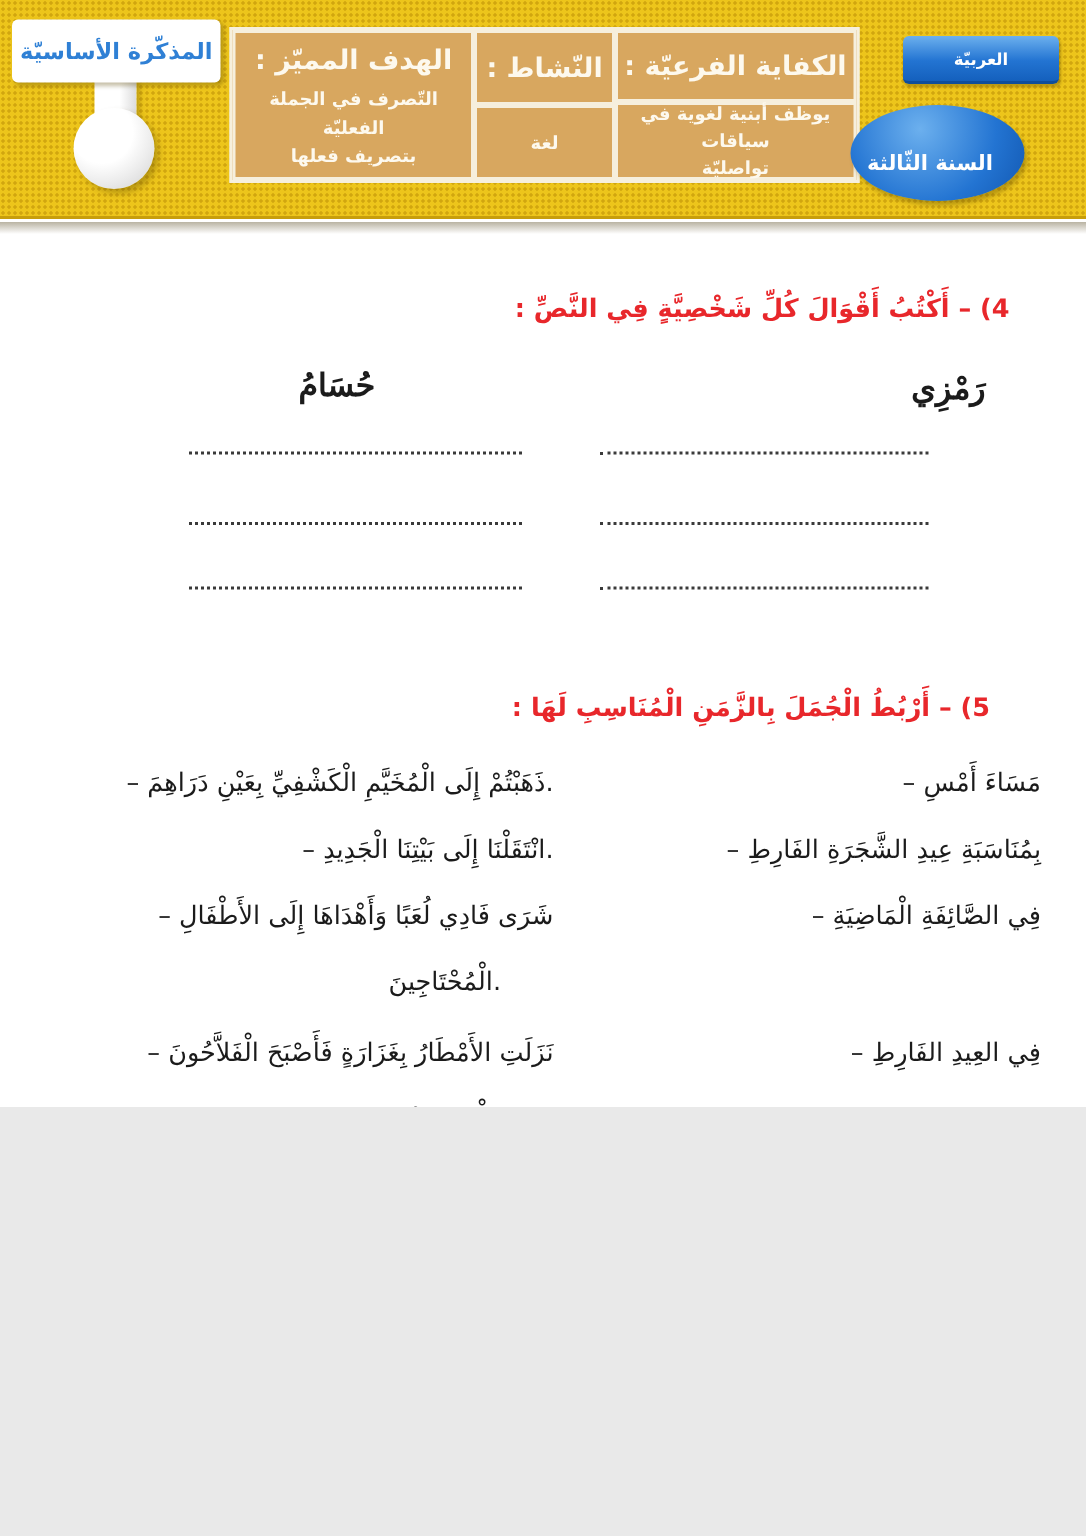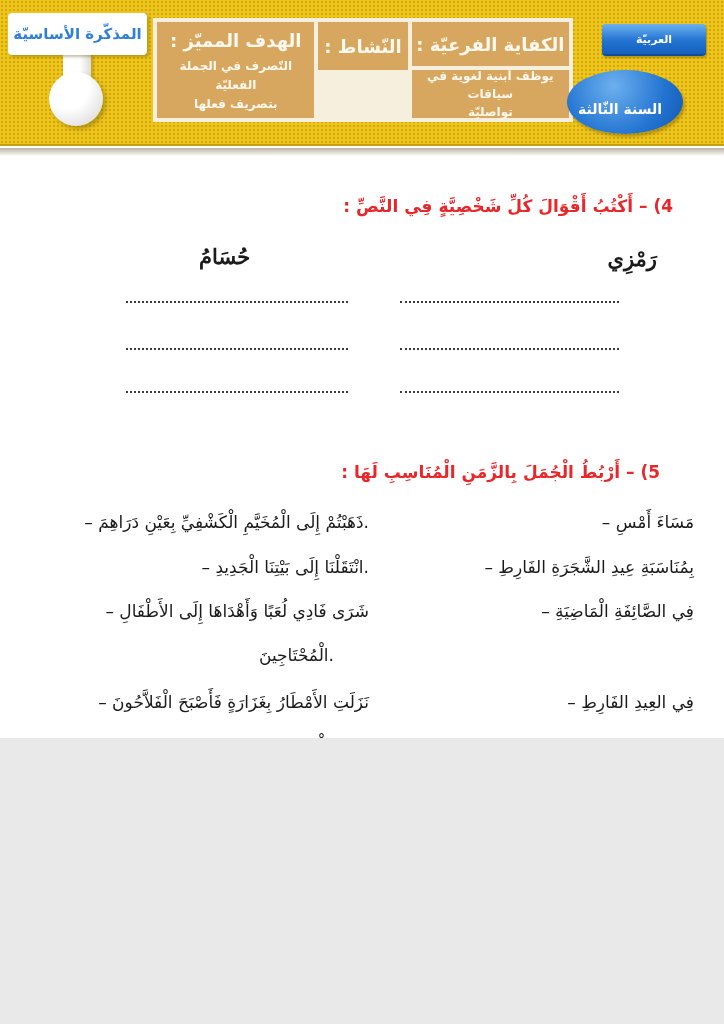--- a/index.html
+++ b/index.html
@@ -133,20 +133,21 @@
   <div class="info-table">
     <div class="info-col col-objective">
       <div class="cell cell-objective-full">
         <div class="obj-title">الهدف المميّز :</div>
         <div class="obj-value">التّصرف في الجملة الفعليّة
 بتصريف فعلها</div>
       </div>
     </div>
     <div class="info-col col-activity">
       <div class="cell cell-title">النّشاط :</div>
+      <div class="cell cell-value">لغة</div>
     </div>
     <div class="info-col col-competency">
       <div class="cell cell-title">الكفاية الفرعيّة :</div>
       <div class="cell cell-value">يوظف أبنية لغوية في سياقات
 تواصليّة</div>
     </div>
   </div>
 
   <div class="subject-badge">العربيّة</div>
   <div class="grade-badge">السنة الثّالثة</div>

